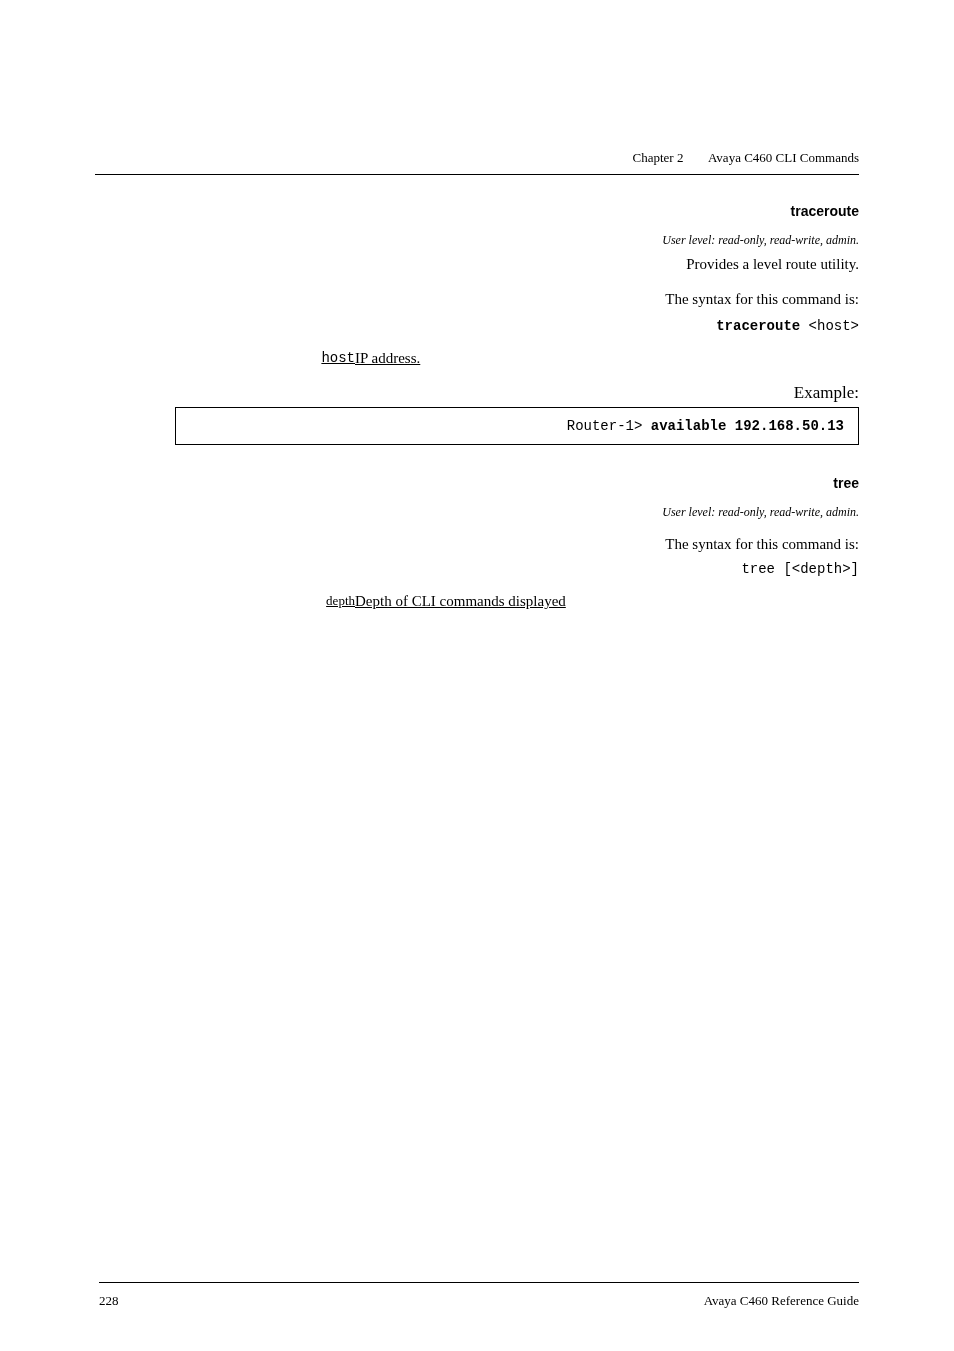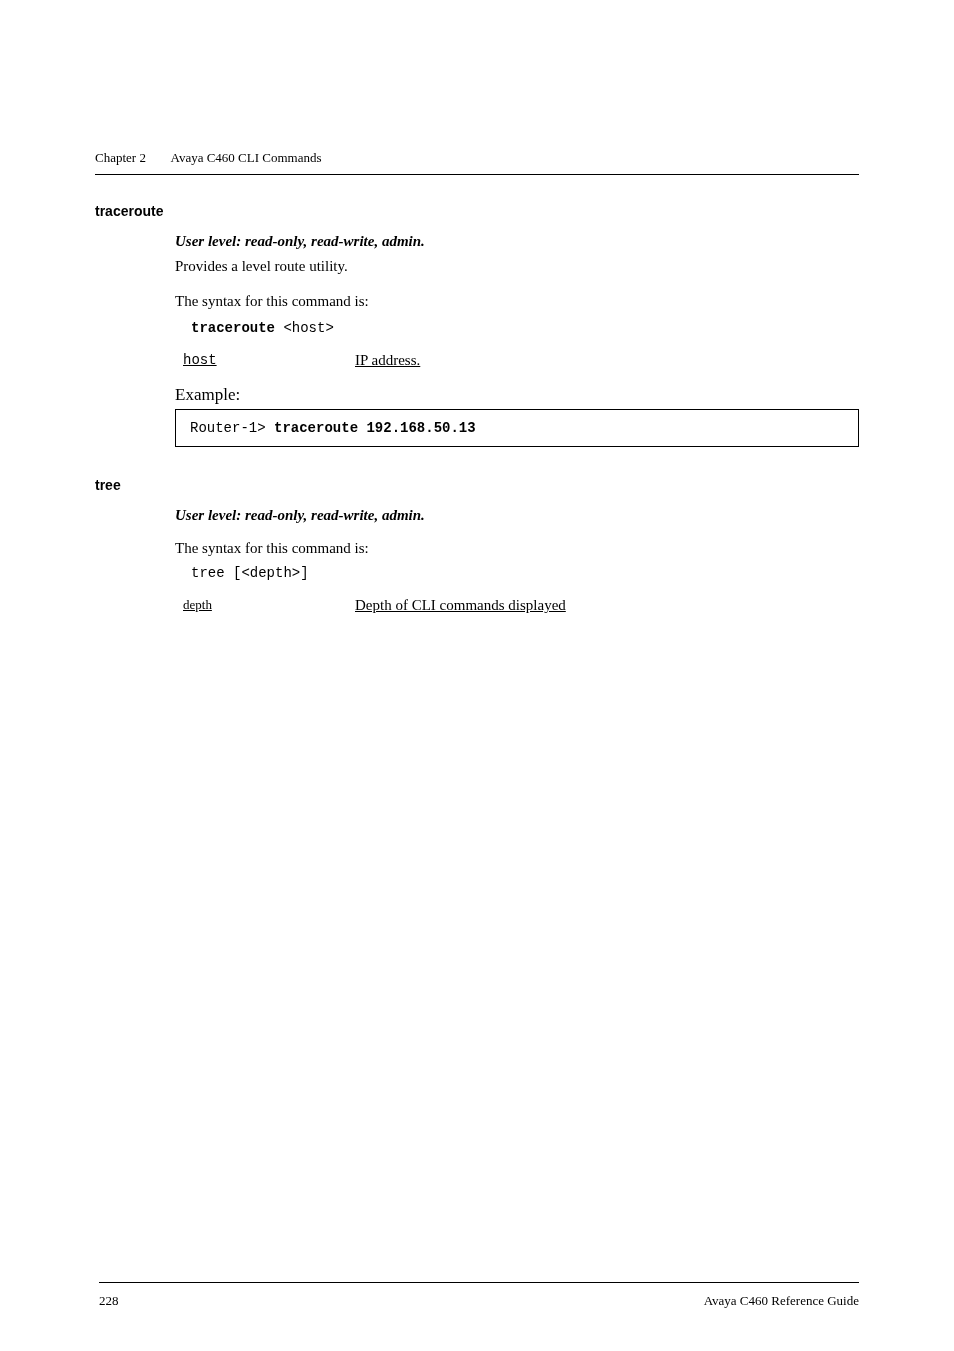--- a/index.html
+++ b/index.html
@@ -1,18 +1,19 @@
 <!DOCTYPE html>
 <html><head>
   <meta charset="utf-8">
   <style>
     * {
       margin: 0;
       padding: 0;
       box-sizing: border-box;
+      text-align: right;
     }
     body {
       font-family: Georgia, 'Times New Roman', serif;
       background: #fff;
       color: #000;
       width: 954px;
       height: 1351px;
       position: relative;
       padding: 150px 95px 40px 95px;
     }
@@ -33,23 +34,22 @@
       font-weight: bold;
       font-size: 14px;
       margin-bottom: 14px;
     }
     .content-block {
       margin-left: 80px;
       margin-bottom: 28px;
     }
     .italic-line {
       font-style: italic;
-      font-size: 15px;
+      font-size: 12px;
       margin-bottom: 6px;
-      font-weight: bold;
     }
     .body-text {
       font-size: 15px;
       margin-bottom: 6px;
       line-height: 1.4;
     }
     .mono {
       font-family: 'Courier New', Courier, monospace;
       font-size: 14px;
     }
@@ -127,21 +127,21 @@
     <div class="body-text" style="margin-top:14px;">The syntax for this command is:</div>
     <div class="syntax-line">
       <span class="mono-bold">traceroute</span><span class="mono"> &lt;host&gt;</span>
     </div>
     <div class="param-row">
       <div class="param-name mono">host</div>
       <div class="param-desc">IP address.</div>
     </div>
     <div class="example-label">Example:</div>
     <div class="code-box">
-      <span>Router-1&gt; </span><span class="code-box-bold">traceroute 192.168.50.13</span>
+      <span>Router-1&gt; </span><span class="code-box-bold">available 192.168.50.13</span>
     </div>
   </div>
 </div>
 
 <div class="section-gap">
   <div class="command-heading">tree</div>
   <div class="content-block">
     <div class="italic-line">User level: read-only, read-write, admin.</div>
     <div class="body-text" style="margin-top:14px;">The syntax for this command is:</div>
     <div class="mono syntax-line">tree [&lt;depth&gt;]</div>

